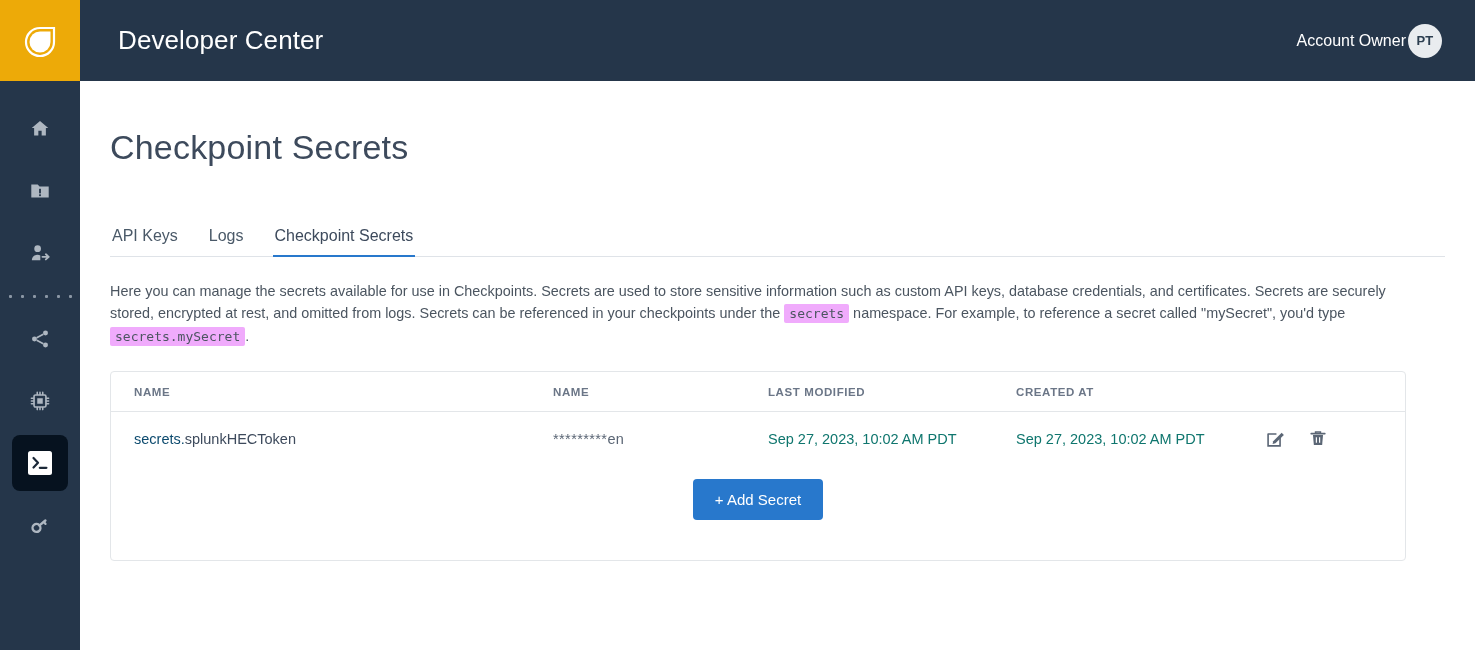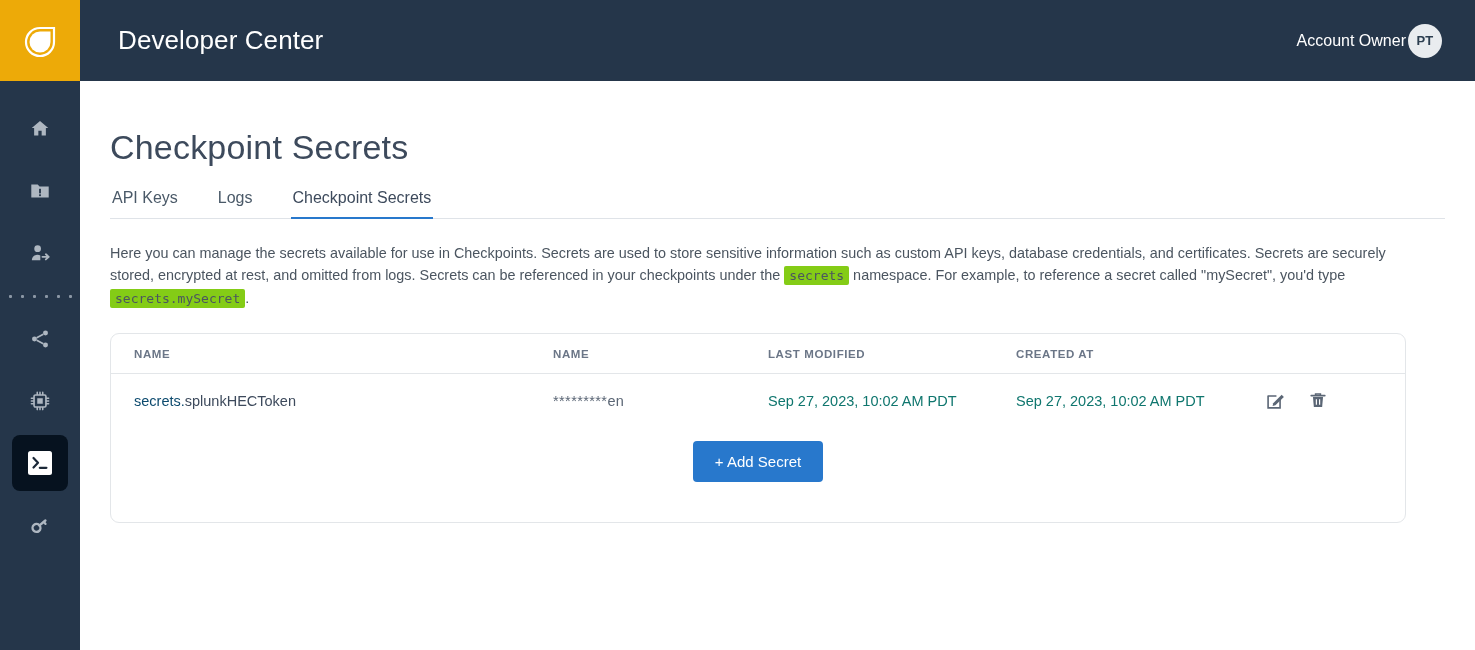--- a/index.html
+++ b/index.html
@@ -74,22 +74,22 @@
     background: #ffffff;
     padding: 0 30px 12px 30px;
   }
   .page-title {
     margin-top: 47px;
     font-size: 34px; font-weight: 400; color: #3d4a5c;
     letter-spacing: .2px;
   }
 
   .tabs {
-    margin-top: 22px;
-    display: flex; align-items: flex-end; gap: 36px;
+    margin-top: 60px;
+    display: flex; align-items: flex-end; gap: 27px;
     border-bottom: 1px solid #dfe3e8;
     padding-bottom: 0;
     position: relative;
   }
   .tab {
     font-size: 16px; color: #4a5968;
     padding: 0 2px 11px 2px;
     position: relative;
     display: flex; align-items: center; gap: 8px;
     white-space: nowrap;
@@ -100,30 +100,30 @@
     height: 2px; background: #2878cc;
   }
 
   .desc {
     margin-top: 23px;
     font-size: 14.4px; line-height: 22px; color: #4b5560;
     max-width: 1296px;
   }
   code.inline {
     font-family: "DejaVu Sans Mono", monospace;
-    background: #84cc16; color: #4b5560;
+    background: #f0abfc; color: #4b5560;
     font-size: 13px; padding: 2px 5px; border-radius: 2px;
   }
 
   
   .card {
     margin-top: 23px;
     width: 1296px;
     border: 1px solid #e3e6e9;
-    border-radius: 9px;
+    border-radius: 4px;
     background: #fff;
   }
   table { width: 100%; border-collapse: collapse; }
   thead th {
     text-align: left;
     font-size: 11.5px; font-weight: 700; letter-spacing: .6px;
     color: #6b7687;
     padding: 14px 0 13px 0;
     border-bottom: 1px solid #e3e6e9;
   }

